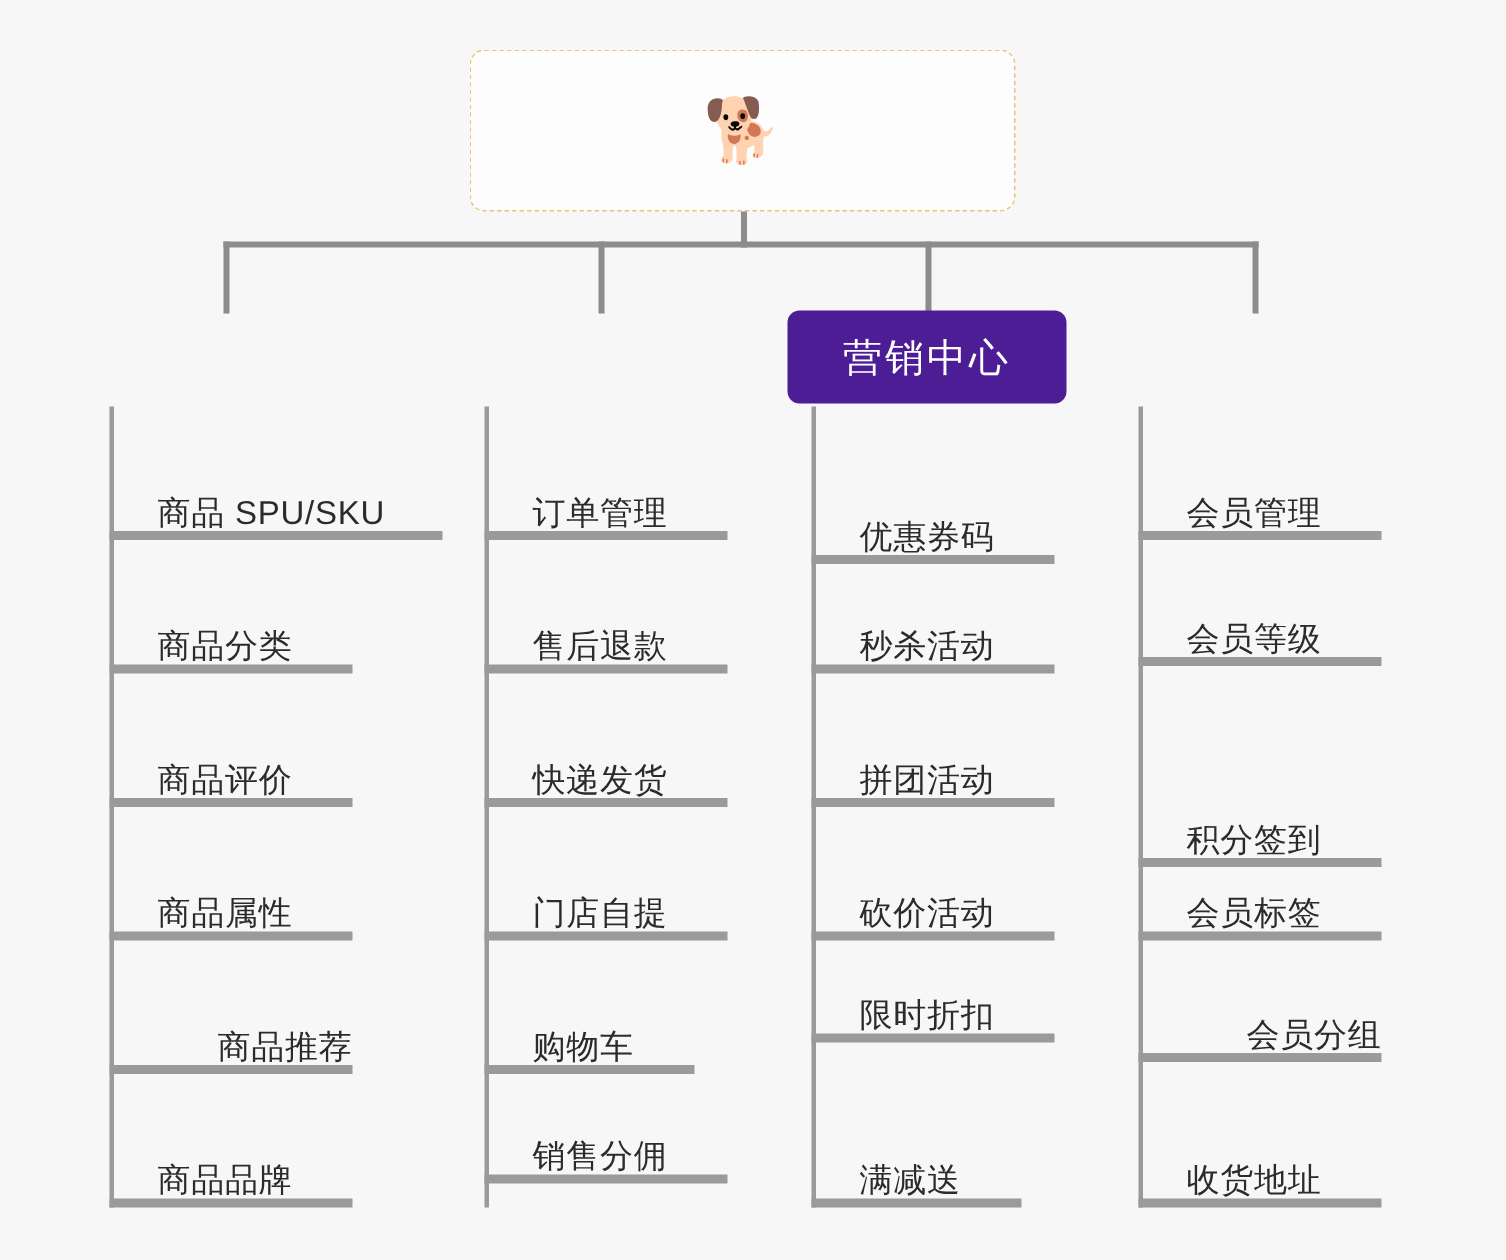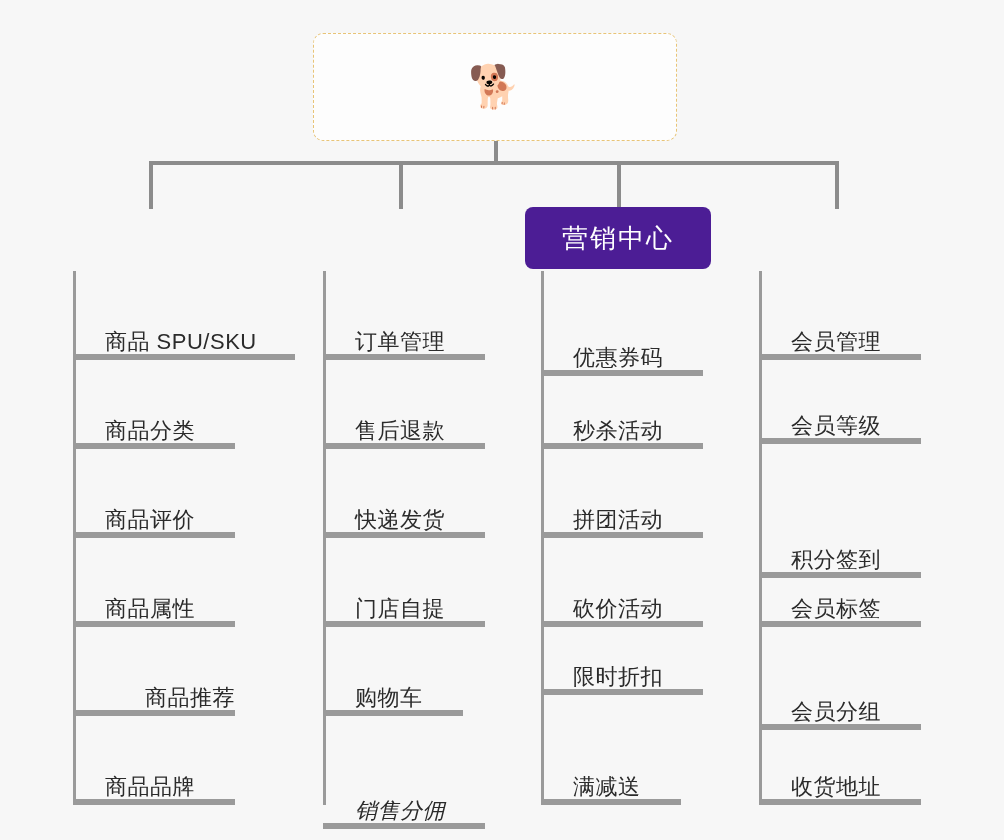--- a/index.html
+++ b/index.html
@@ -157,21 +157,21 @@
       </div>
     <div class="leaf-item" style="top: 178px; width: 162px; border-bottom-color: rgb(154, 154, 154);">
         <span class="leaf-label">快递发货</span>
       </div>
     <div class="leaf-item" style="top: 267px; width: 162px; border-bottom-color: rgb(154, 154, 154); text-align: right;">
         <span class="leaf-label">门店自提</span>
       </div>
     <div class="leaf-item" style="top: 356px; width: 140px; border-bottom-color: rgb(154, 154, 154);">
         <span class="leaf-label">购物车</span>
       </div>
-    <div class="leaf-item" style="top: 469px; width: 162px; border-bottom-color: rgb(154, 154, 154); font-style: italic;">
+    <div class="leaf-item" style="top: 429px; width: 162px; border-bottom-color: rgb(154, 154, 154);">
         <span class="leaf-label">销售分佣</span>
       </div>
   </div>
 
   <div class="leaf-col" style="left:525px;">
     <div class="leaf-spine" style="background: rgb(154, 154, 154); height: 534px;"></div>
     <div class="leaf-item" style="top: 16px; width: 162px; border-bottom-color: rgb(154, 154, 154);">
         <span class="leaf-label">优惠券码</span>
       </div>
     <div class="leaf-item" style="top: 89px; width: 162px; border-bottom-color: rgb(154, 154, 154);">
@@ -198,21 +198,21 @@
       </div>
     <div class="leaf-item" style="top: 84px; width: 162px; border-bottom-color: rgb(154, 154, 154);">
         <span class="leaf-label">会员等级</span>
       </div>
     <div class="leaf-item" style="top: 178px; width: 162px; border-bottom-color: rgb(154, 154, 154); margin-top: 40px;">
         <span class="leaf-label">积分签到</span>
       </div>
     <div class="leaf-item" style="top: 267px; width: 162px; border-bottom-color: rgb(154, 154, 154);">
         <span class="leaf-label">会员标签</span>
       </div>
-    <div class="leaf-item" style="top: 370px; width: 162px; border-bottom-color: rgb(154, 154, 154);">
+    <div class="leaf-item" style="top: 348px; width: 162px; border-bottom-color: rgb(154, 154, 154); justify-content: flex-end;">
         <span class="leaf-label">会员分组</span>
       </div>
     <div class="leaf-item" style="top: 445px; width: 162px; border-bottom-color: rgb(154, 154, 154);">
         <span class="leaf-label">收货地址</span>
       </div>
   </div>
 
 </div>
 
 </body></html>

